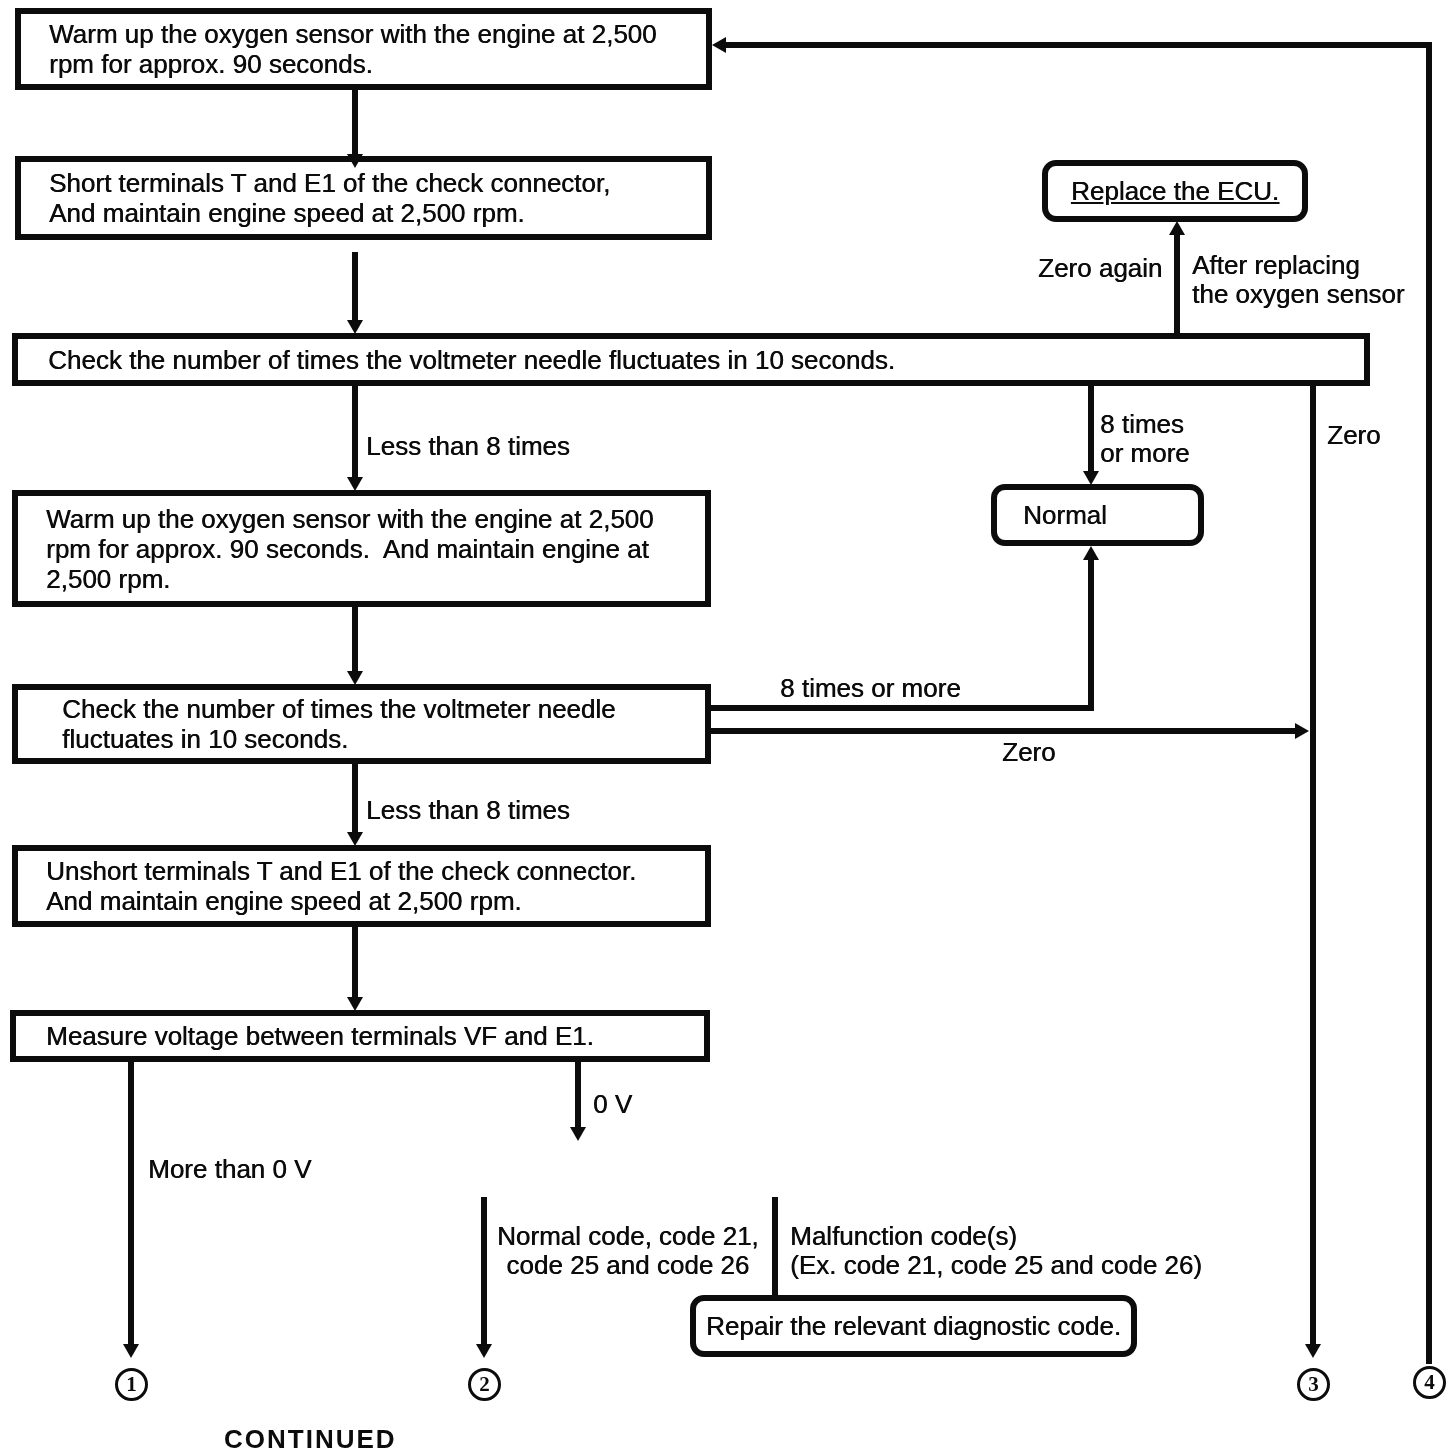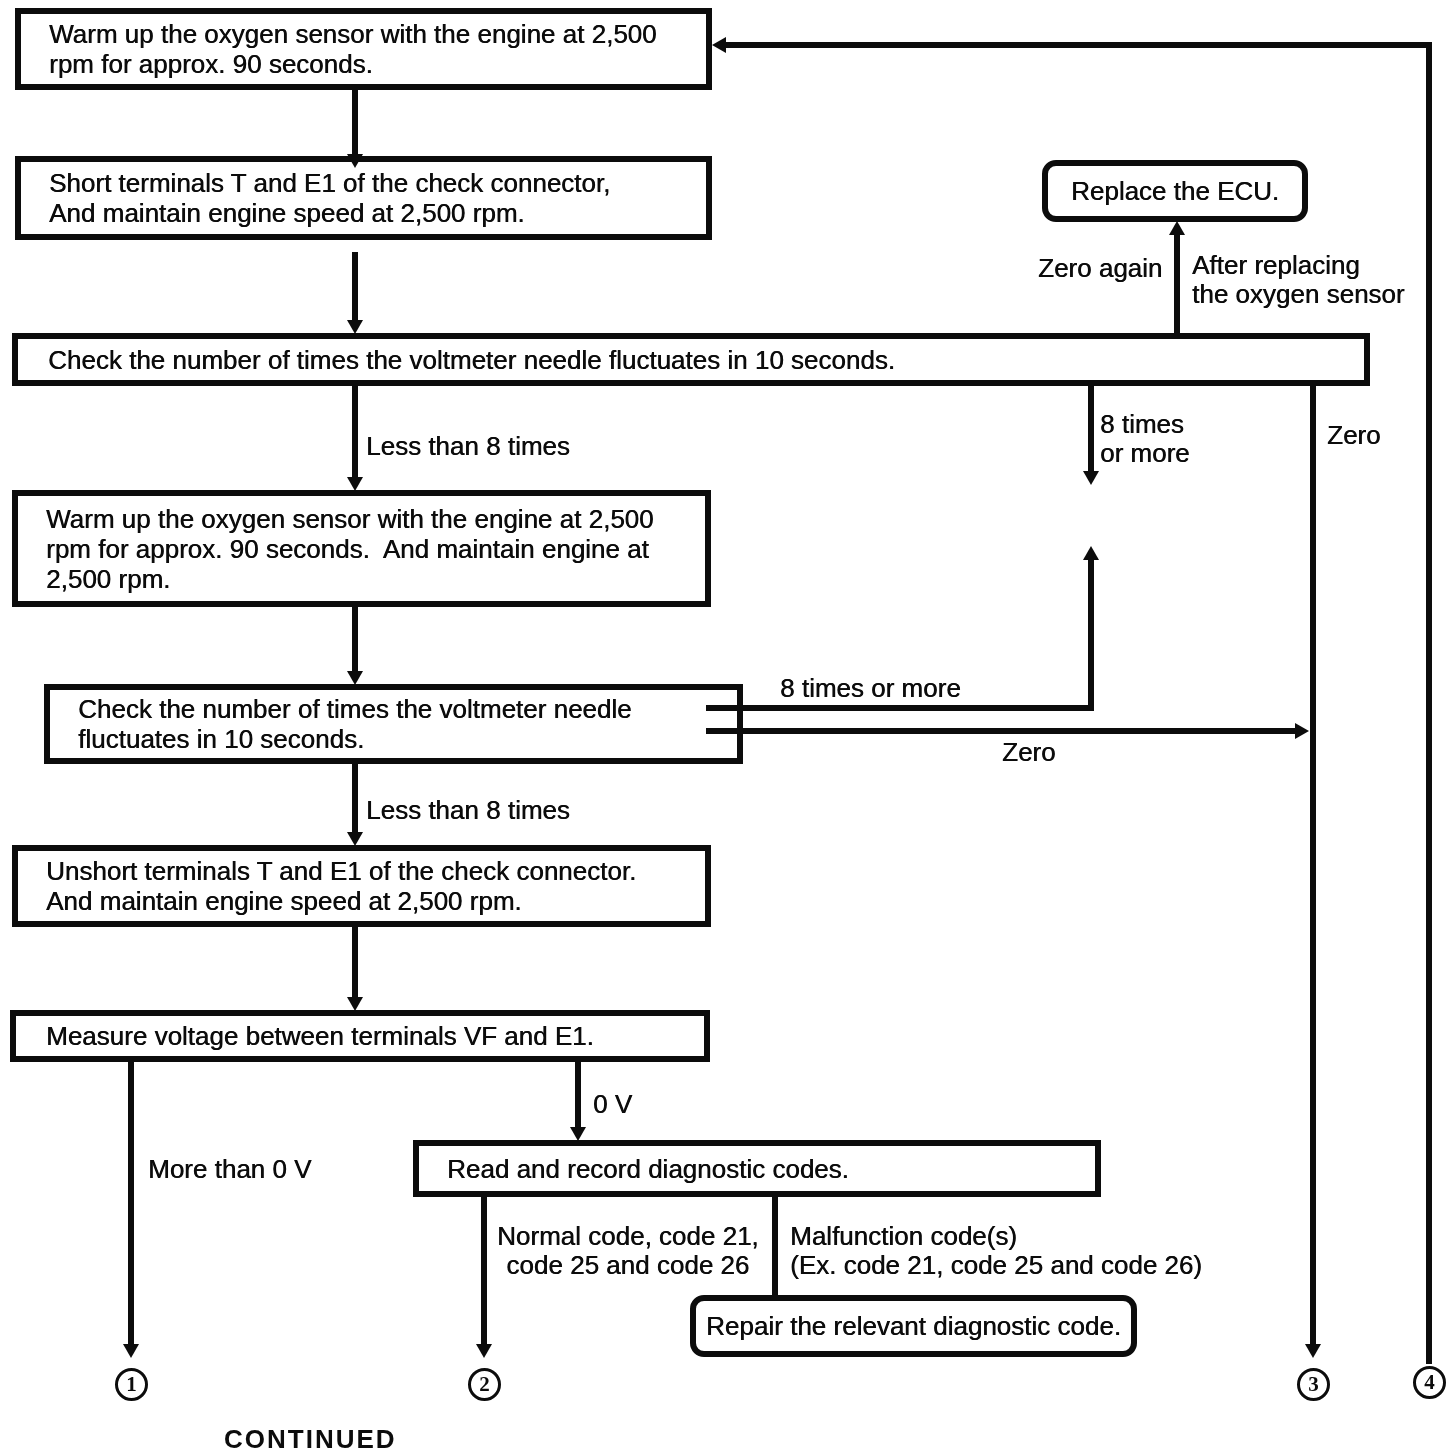--- a/index.html
+++ b/index.html
@@ -39,30 +39,30 @@
 </head>
 <body>
 
 <div id="stage">
 
   <div class="bx" style="left:15px; top:8px;   width:697px; height:82px;  padding-left:28px;">Warm up the oxygen sensor with the engine at 2,500
 rpm for approx. 90 seconds.</div>
   <div class="bx" style="left:15px; top:156px; width:697px; height:84px;  padding-left:28px;">Short terminals T and E1 of the check connector,
 And maintain engine speed at 2,500 rpm.</div>
   <div class="bx" style="left:12px; top:333px; width:1358px; height:53px; padding-left:30px;">Check the number of times the voltmeter needle fluctuates in 10 seconds.</div>
-  <div class="bx rd ctr" style="left:1042px; top:160px; width:266px; height:62px;">Replace the ECU.</div>
+  <div class="bx rd ctr" style="left:1042px; top:160px; width:266px; height:62px;text-decoration:underline;">Replace the ECU.</div>
   <div class="bx" style="left:12px; top:490px; width:699px; height:117px; padding-left:28px;">Warm up the oxygen sensor with the engine at 2,500
 rpm for approx. 90 seconds.  And maintain engine at
 2,500 rpm.</div>
-  <div class="bx" style="left:12px; top:684px; width:699px; height:80px;  padding-left:28px;margin-left:32px;">Check the number of times the voltmeter needle
+  <div class="bx rd" style="left:991px; top:484px; width:213px; height:62px; padding-left:26px;">Normal</div>
+  <div class="bx" style="left:12px; top:684px; width:699px; height:80px;  padding-left:44px;">Check the number of times the voltmeter needle
 fluctuates in 10 seconds.</div>
   <div class="bx" style="left:12px; top:845px; width:699px; height:82px;  padding-left:28px;">Unshort terminals T and E1 of the check connector.
 And maintain engine speed at 2,500 rpm.</div>
   <div class="bx" style="left:10px; top:1010px; width:700px; height:52px; padding-left:30px;">Measure voltage between terminals VF and E1.</div>
-  <div class="bx" style="left:413px; top:1140px; width:688px; height:57px; padding-left:28px;">Read and record diagnostic codes.</div>
   <div class="bx rd ctr" style="left:690px; top:1295px; width:447px; height:62px;">Repair the relevant diagnostic code.</div>
 
   <div class="v" style="left:352px; top:90px;  height:64px;"></div>
   <div class="ad" style="left:347px; top:154px;"></div>
   <div class="v" style="left:352px; top:252px; height:68px;"></div>
   <div class="ad" style="left:347px; top:320px;"></div>
   <div class="v" style="left:352px; top:386px; height:91px;"></div>
   <div class="ad" style="left:347px; top:477px;"></div>
   <div class="v" style="left:352px; top:607px; height:64px;"></div>
   <div class="ad" style="left:347px; top:671px;"></div>

